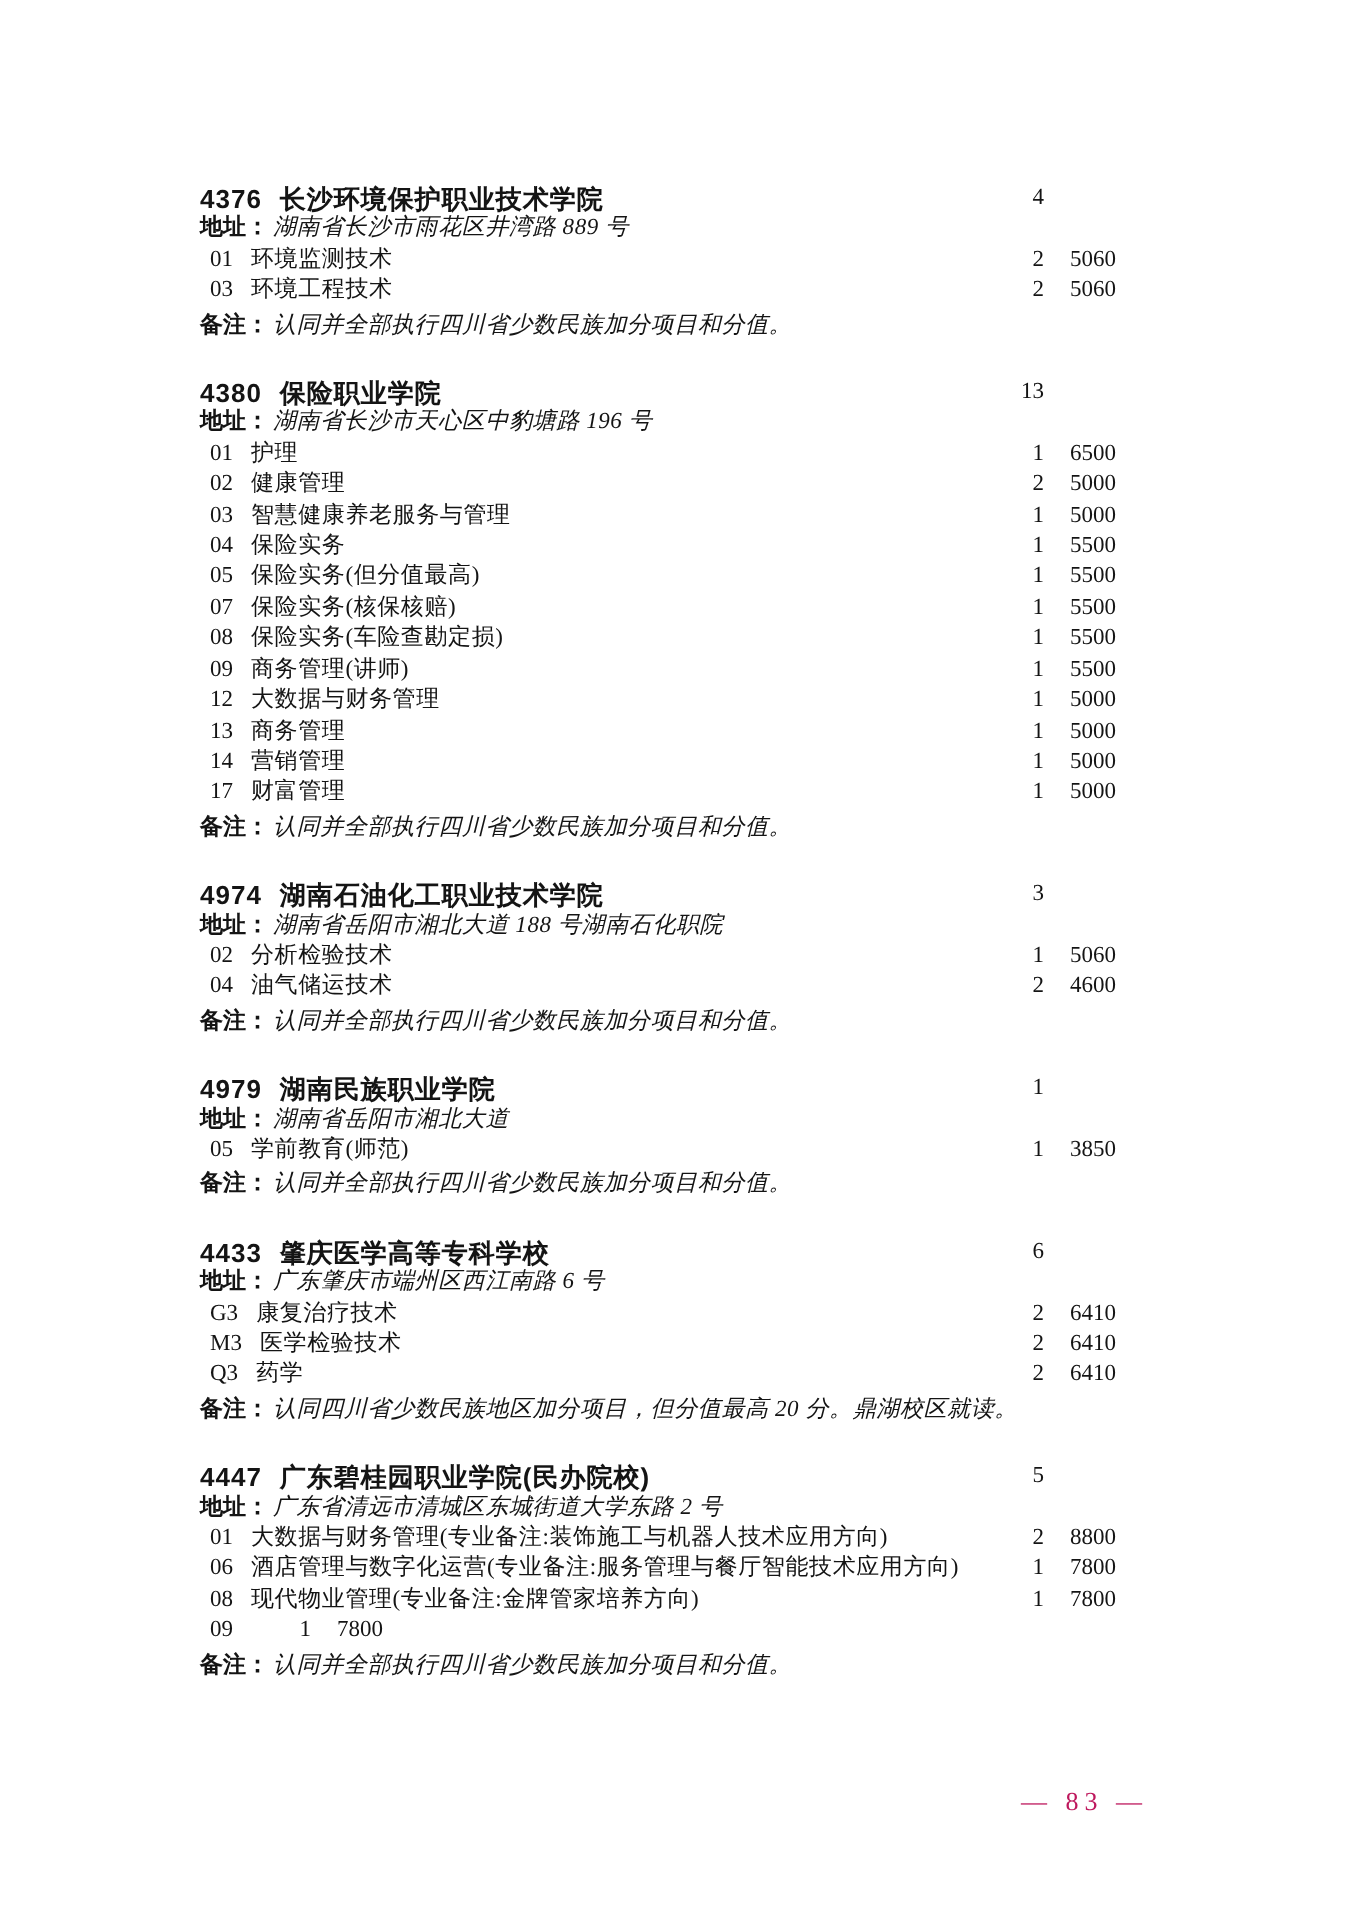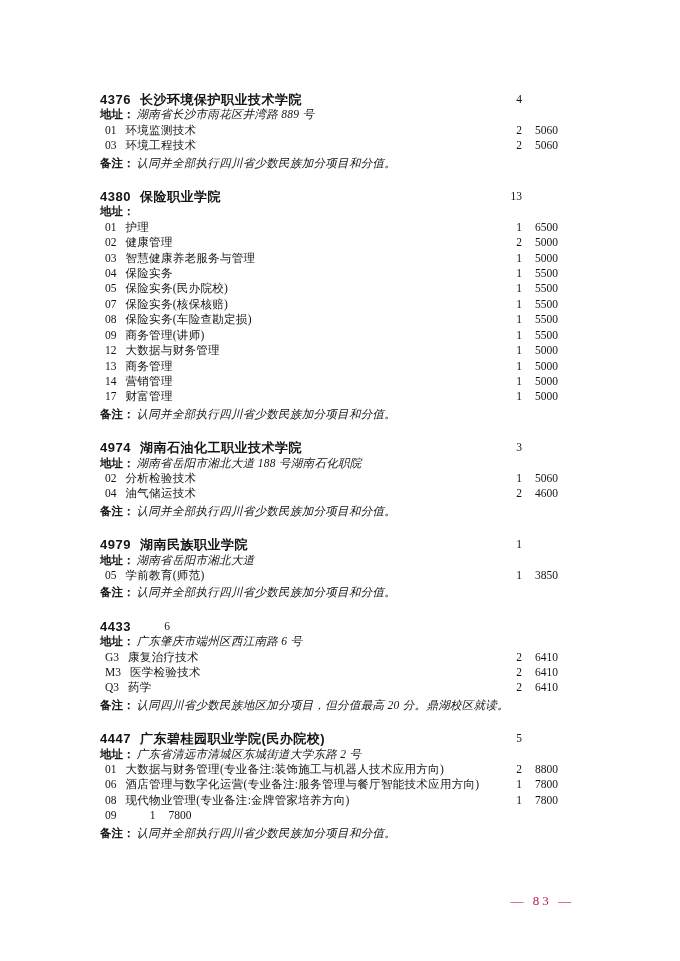--- a/index.html
+++ b/index.html
@@ -104,20 +104,21 @@
 
   <section class="school">
     <div class="row header-row">
       <span class="school-code">4380</span>
       <span class="school-name">保险职业学院</span>
       <span class="school-total">13</span>
       <span class="header-spacer"></span>
     </div>
     <div class="row address-row">
       <span class="label">地址：</span>
+      <span class="address-text">湖南省长沙市天心区中豹塘路 196 号</span>
     </div>
     <div class="majors">
   <div class="row major-row">
     <span class="major-code">01</span>
     <span class="major-name">护理</span>
     <span class="major-count">1</span>
     <span class="major-fee">6500</span>
   </div>
 
   <div class="row major-row">
@@ -136,21 +137,21 @@
 
   <div class="row major-row">
     <span class="major-code">04</span>
     <span class="major-name">保险实务</span>
     <span class="major-count">1</span>
     <span class="major-fee">5500</span>
   </div>
 
   <div class="row major-row">
     <span class="major-code">05</span>
-    <span class="major-name">保险实务(民办院校)</span>
+    <span class="major-name">保险实务(但分值最高)</span>
     <span class="major-count">1</span>
     <span class="major-fee">5500</span>
   </div>
 
   <div class="row major-row">
     <span class="major-code">07</span>
     <span class="major-name">保险实务(核保核赔)</span>
     <span class="major-count">1</span>
     <span class="major-fee">5500</span>
   </div>
@@ -256,20 +257,21 @@
 </div>
     <div class="row remark-row">
       <span class="label">备注：</span>
       <span class="remark-text">认同并全部执行四川省少数民族加分项目和分值。</span>
     </div>
   </section>
 
   <section class="school">
     <div class="row header-row">
       <span class="school-code">4433</span>
+      <span class="school-name">肇庆医学高等专科学校</span>
       <span class="school-total">6</span>
       <span class="header-spacer"></span>
     </div>
     <div class="row address-row">
       <span class="label">地址：</span>
       <span class="address-text">广东肇庆市端州区西江南路 6 号</span>
     </div>
     <div class="majors">
   <div class="row major-row">
     <span class="major-code">G3</span>

